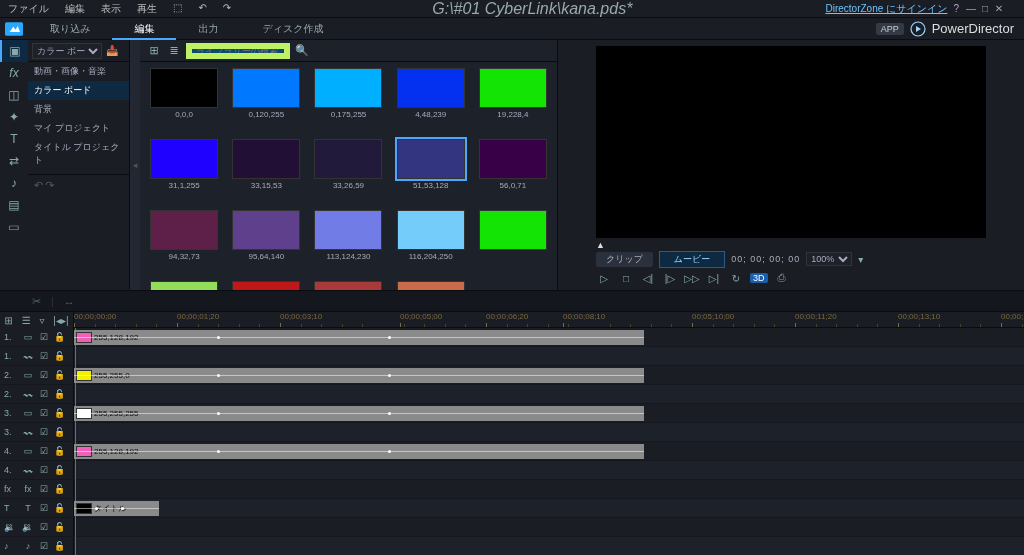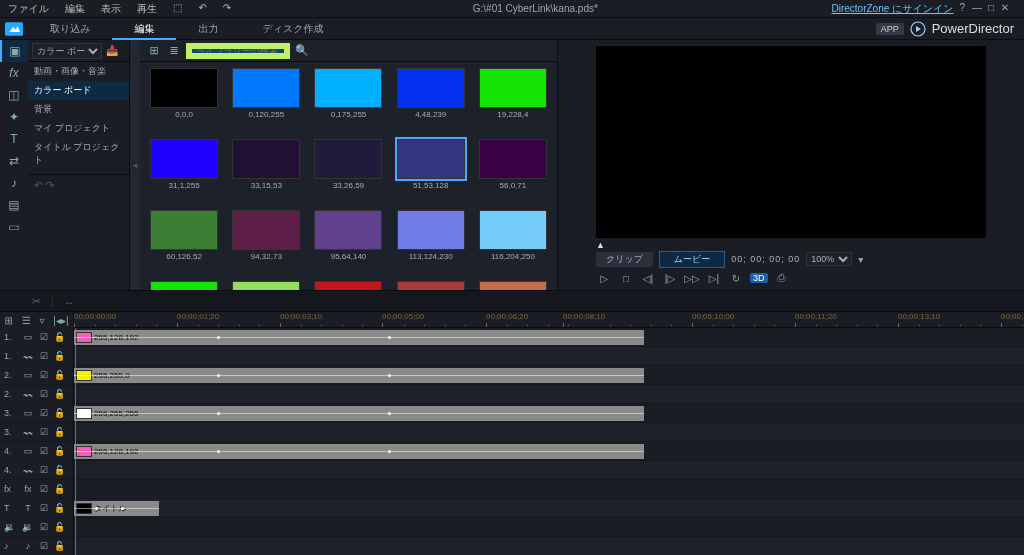--- a/index.html
+++ b/index.html
@@ -1,21 +1,21 @@
 <!DOCTYPE html>
 <html><head>
 <meta charset="utf-8">
 <style>
 * { box-sizing: border-box; margin: 0; padding: 0; font-family: "Segoe UI", Arial, sans-serif; }
 body { background: #1a1d24; color: #aab; font-size: 10px; width: 1024px; height: 555px; overflow: hidden; }
 .top-bar { height: 18px; display: flex; align-items: center; background: #1a1d24; border-bottom: 1px solid #0a0c10; }
 .menu-items { display: flex; }
 .menu-items span { padding: 0 8px; font-size: 10px; color: #bbb; cursor: default; }
-.title-center { flex: 1; text-align: center; color: #9aa; font-size: 10px; }
-.top-right { display: flex; gap: 6px; padding-right: 13px; }
+.title-center { flex: 1; text-align: center; color: #9aa; font-size: 16px; font-style: italic; }
+.top-right { display: flex; align-items: center; gap: 6px; padding-right: 19px; }
 .top-right a { color: #6bc3ff; text-decoration: underline; font-size: 10px; }
 .winctl { display: flex; gap: 2px; }
 .winctl span { width: 12px; text-align: center; color: #9aa; cursor: default; }
 
 .tab-bar { height: 22px; display: flex; align-items: center; background: #1a1d24; border-bottom: 1px solid #0a0c10; }
 .logo-box { width: 28px; height: 22px; display: flex; align-items: center; justify-content: center; }
 .logo-box svg { width: 18px; height: 14px; }
 .tab { padding: 0 22px; height: 22px; line-height: 22px; font-size: 10px; color: #9aa; cursor: default; }
 .tab.active { border-bottom: 2px solid #4aa8ff; color: #fff; }
 .brand { margin-left: auto; display: flex; align-items: center; gap: 6px; padding-right: 10px; }
@@ -213,24 +213,20 @@
             <div class="sw-box" style="background: rgb(33, 26, 59);"></div>
             <div class="sw-lab">33,26,59</div>
           </div>
           <div class="swatch">
             <div class="sw-box sel" style="background: rgb(51, 53, 128);"></div>
             <div class="sw-lab">51,53,128</div>
           </div>
           <div class="swatch">
             <div class="sw-box" style="background: rgb(56, 0, 71);"></div>
             <div class="sw-lab">56,0,71</div>
-          </div>
-          <div class="swatch">
-            <div class="sw-box" style="background: rgb(60, 126, 52);"></div>
-            <div class="sw-lab">60,126,52</div>
           </div>
           <div class="swatch">
             <div class="sw-box" style="background: rgb(94, 32, 73);"></div>
             <div class="sw-lab">94,32,73</div>
           </div>
           <div class="swatch">
             <div class="sw-box" style="background: rgb(95, 64, 140);"></div>
             <div class="sw-lab">95,64,140</div>
           </div>
           <div class="swatch">
@@ -312,21 +308,21 @@
         <div class="tl-tick" style="left: 103px;">00;00;01;20</div>
         <div class="tl-smalltick" style="left: 123.6px;"></div>
         <div class="tl-smalltick" style="left: 144.2px;"></div>
         <div class="tl-smalltick" style="left: 164.8px;"></div>
         <div class="tl-smalltick" style="left: 185.4px;"></div>
         <div class="tl-tick" style="left: 206px;">00;00;03;10</div>
         <div class="tl-smalltick" style="left: 226.6px;"></div>
         <div class="tl-smalltick" style="left: 247.2px;"></div>
         <div class="tl-smalltick" style="left: 267.8px;"></div>
         <div class="tl-smalltick" style="left: 288.4px;"></div>
-        <div class="tl-tick" style="left: 308px;">00;00;05;00</div>
+        <div class="tl-tick" style="left: 326px;">00;00;05;00</div>
         <div class="tl-smalltick" style="left: 329.6px;"></div>
         <div class="tl-smalltick" style="left: 350.2px;"></div>
         <div class="tl-smalltick" style="left: 370.8px;"></div>
         <div class="tl-smalltick" style="left: 391.4px;"></div>
         <div class="tl-tick" style="left: 412px;">00;00;06;20</div>
         <div class="tl-smalltick" style="left: 432.6px;"></div>
         <div class="tl-smalltick" style="left: 453.2px;"></div>
         <div class="tl-smalltick" style="left: 473.8px;"></div>
         <div class="tl-smalltick" style="left: 494.4px;"></div>
         <div class="tl-tick" style="left: 489px;">00;00;08;10</div>

